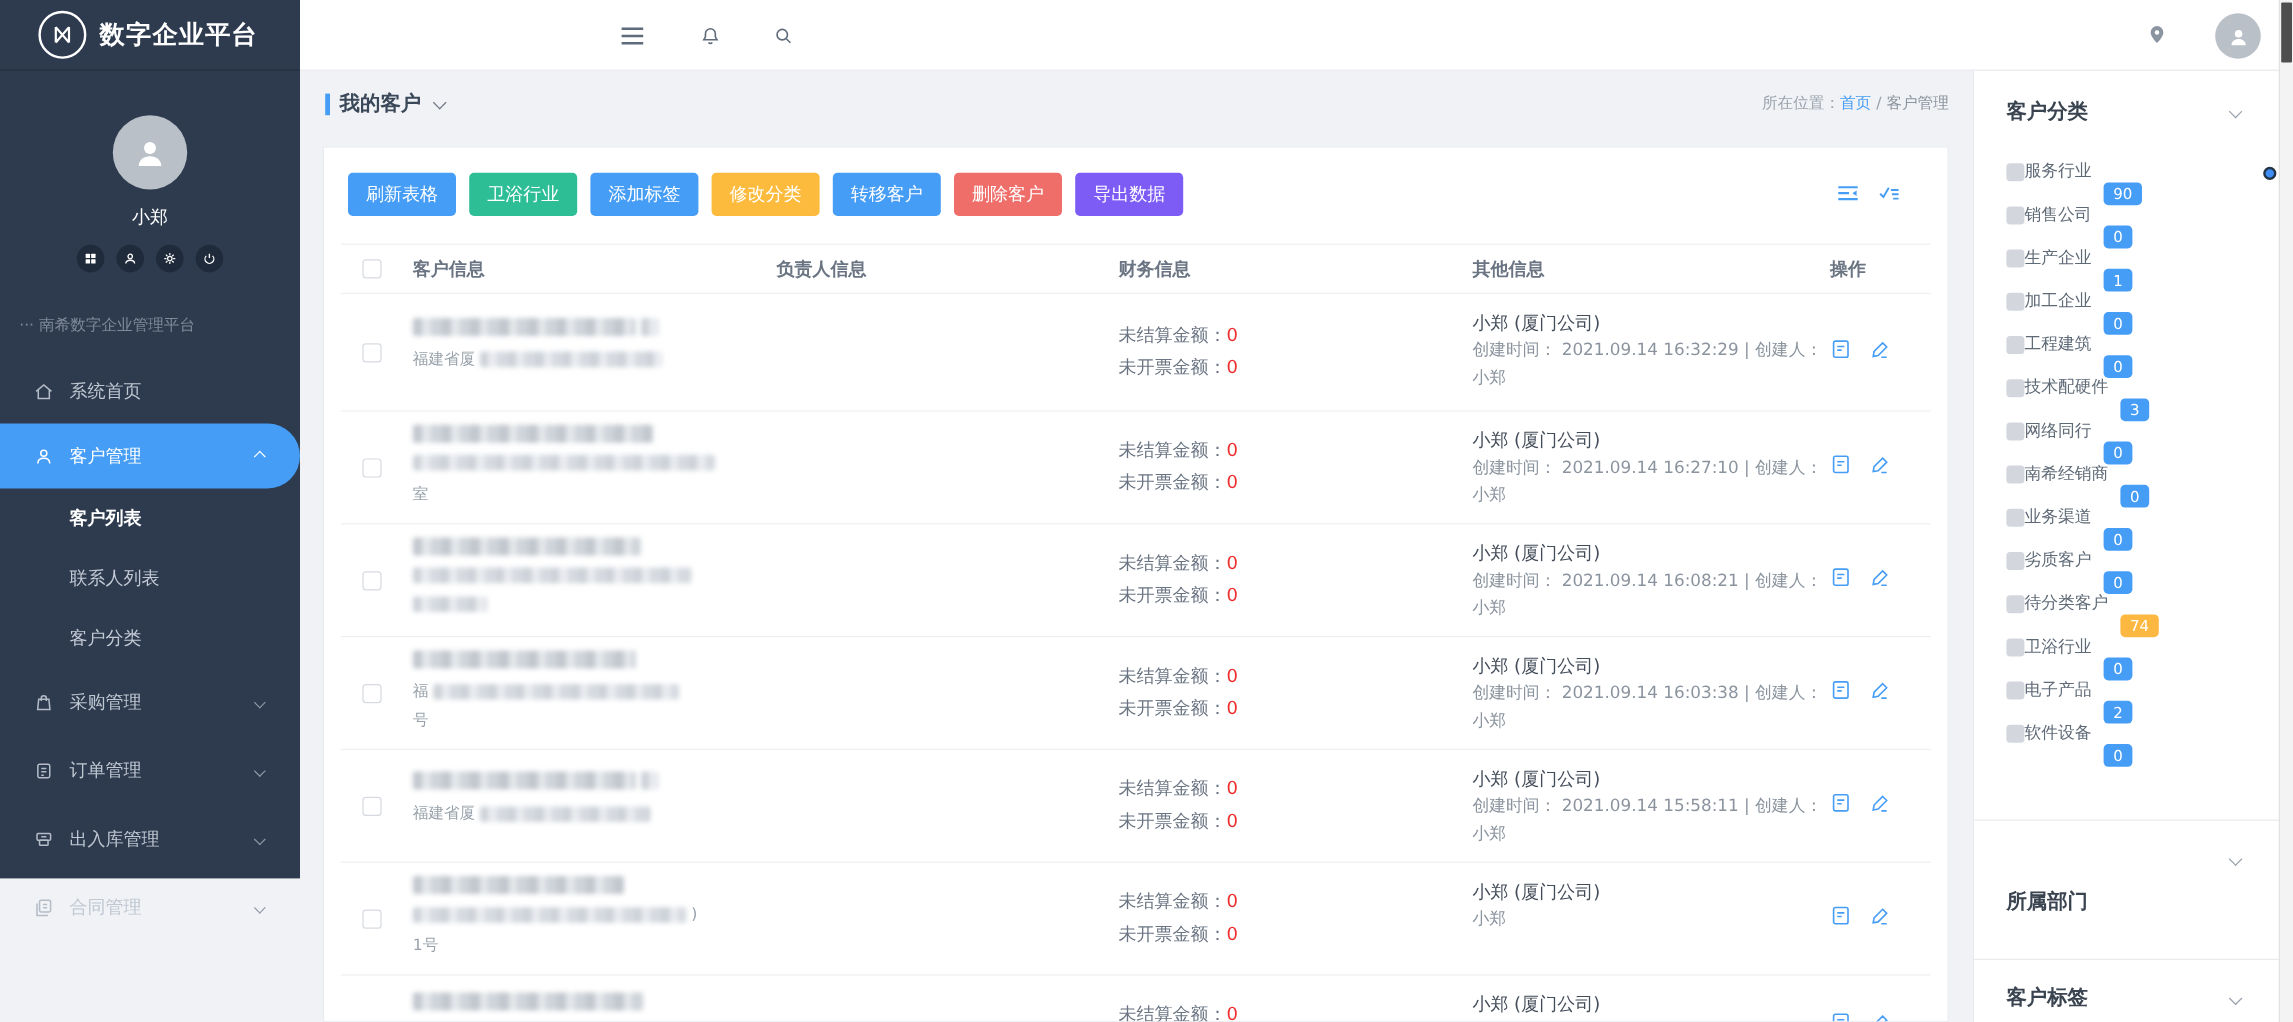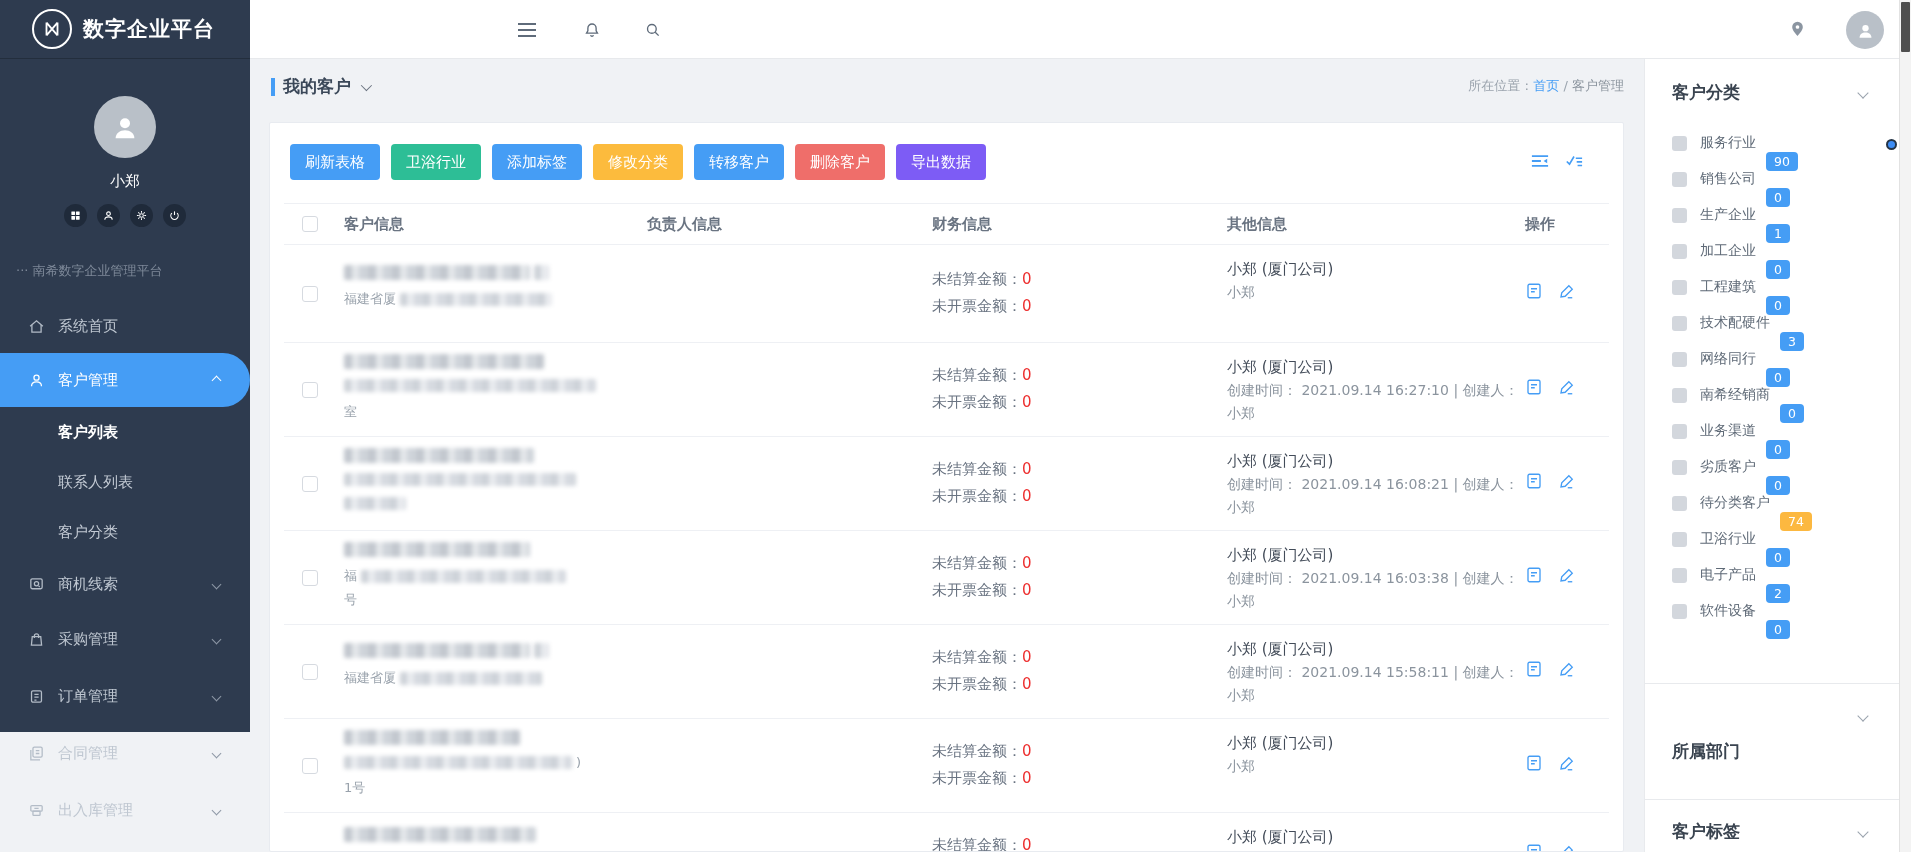--- a/index.html
+++ b/index.html
@@ -83,21 +83,21 @@
   .ops { position:absolute; left:1255px; top:33px; display:flex; gap:15px; color:#459df5; }
   .ops .op { cursor:pointer; }
 
   
   #rightpanel { position:absolute; left:1394px; top:0; width:267px; height:793px; background:#fff; border-left:1px solid #e8eaed; }
   .rp-title { position:absolute; left:27px; font-size:17px; font-weight:600; color:#3a4450; }
   .rp-chev { position:absolute; right:44px; width:8px; height:8px; border-right:1.6px solid #9aa3ad; border-bottom:1.6px solid #9aa3ad; transform:rotate(45deg); cursor:pointer; }
   .cats { position:absolute; left:27px; top:66px; }
   .citem { height:36px; display:flex; align-items:center; }
   .ccb { width:15px; height:15px; background:#d3d7dd; border-radius:3px; cursor:pointer; flex:0 0 auto; }
-  .clabel { margin-left:13px; font-size:14px; color:#5f6a77; white-space:nowrap; }
+  .clabel { font-size:14px; color:#5f6a77; white-space:nowrap; }
   .badge { margin-left:10px; min-width:14px; padding:2px 8px; border-radius:4px; background:#459df5; color:#fff; font-size:12.5px; text-align:center;margin-top:36px; }
   .badge.org { background:#fcb840; }
   .rp-div { position:absolute; left:0; width:255px; border-top:1px solid #e8eaed; }
 
   
   #scrollbar { position:absolute; right:0; top:0; width:12px; height:852px; background:#f3f3f3; border-left:1px solid #e2e2e2; z-index:9; }
   #scroll-thumb { position:absolute; left:1px; top:2px; width:9px; height:50px; background:#4e4e4e; border-radius:1px; cursor:pointer; }
   #float-dot { position:absolute; left:1886px; top:139px; width:11px; height:11px; border-radius:50%; background:#3d8df5; border:2px solid #243447; z-index:10; cursor:pointer; }
 
   svg { display:block; }
@@ -170,71 +170,60 @@
             <circle cx="12" cy="8" r="3.6"></circle>
             <path d="M5 20c0-4 3-6 7-6s7 2 7 6"></path>
           </svg>
         </span>
       <span>客户管理</span>
       <span class="chev up"></span>
     </div>
     <div class="subitem current">客户列表</div>
     <div class="subitem">联系人列表</div>
     <div class="subitem">客户分类</div>
-    <div class="mitem">
-      <span class="mico">
-          <svg width="17" height="17" viewBox="0 0 24 24" fill="none" stroke="currentColor" stroke-width="1.8">
-            <rect x="4" y="4" width="16" height="14" rx="2"></rect>
-            <circle cx="12" cy="11" r="3"></circle>
-            <path d="M15 14l1.5 1.5"></path>
-          </svg>
-        </span>
-      <span>商机线索</span>
-      <span class="chev down"></span>
-    </div>
     <div class="mitem h57">
       <span class="mico">
           <svg width="17" height="17" viewBox="0 0 24 24" fill="none" stroke="currentColor" stroke-width="1.8">
             <path d="M6 8h12l1.2 12H4.8L6 8z"></path>
             <path d="M9 10V7a3 3 0 0 1 6 0v3"></path>
           </svg>
         </span>
       <span>采购管理</span>
       <span class="chev down"></span>
     </div>
     <div class="mitem h57">
       <span class="mico">
           <svg width="17" height="17" viewBox="0 0 24 24" fill="none" stroke="currentColor" stroke-width="1.8">
             <rect x="5" y="4" width="14" height="16" rx="2"></rect>
             <path d="M9 9h6M9 13h6M9 17h3"></path>
           </svg>
         </span>
       <span>订单管理</span>
+      <span class="chev down"></span>
+    </div>
+    <div class="mitem h57">
+      <span class="mico">
+          <svg width="17" height="17" viewBox="0 0 24 24" fill="none" stroke="currentColor" stroke-width="1.8">
+            <rect x="4" y="5" width="16" height="8" rx="1.5"></rect>
+            <rect x="7" y="13" width="10" height="6" rx="1"></rect>
+            <path d="M9 9h6"></path>
+          </svg>
+        </span>
+      <span>出入库管理</span>
       <span class="chev down"></span>
     </div>
     <div class="mitem h57">
       <span class="mico">
           <svg width="17" height="17" viewBox="0 0 24 24" fill="none" stroke="currentColor" stroke-width="1.8">
             <rect x="7" y="3" width="13" height="14" rx="2"></rect>
             <path d="M4 7v14h13"></path>
             <path d="M11 8h5M11 12h5"></path>
           </svg>
         </span>
       <span>合同管理</span>
-      <span class="chev down"></span>
-    </div>
-    <div class="mitem h57">
-      <span class="mico">
-          <svg width="17" height="17" viewBox="0 0 24 24" fill="none" stroke="currentColor" stroke-width="1.8">
-            <rect x="4" y="5" width="16" height="8" rx="1.5"></rect>
-            <rect x="7" y="13" width="10" height="6" rx="1"></rect>
-            <path d="M9 9h6"></path>
-          </svg>
-        </span>
-      <span>出入库管理</span>
       <span class="chev down"></span>
     </div>
   </div>
 </div>
 
 <div id="topbar">
   <div class="tb-ico" style="left:262px">
     <svg width="20" height="16" viewBox="0 0 20 16" fill="none" stroke="#5f6b7a" stroke-width="2">
         <path d="M1 2h18M1 8h18M1 14h18"></path>
       </svg>
@@ -328,20 +317,21 @@
               <span class="frag">福建省厦</span>
               <span class="bb" style="width:152px"></span>
             </div>
         </div>
         <div class="fin">
           <div class="fl" style="top:25px"><span class="flab">未结算金额：</span><span class="fval">0</span></div>
           <div class="fl" style="top:52px"><span class="flab">未开票金额：</span><span class="fval">0</span></div>
         </div>
         <div class="oth">
           <div class="ol1">小郑 (厦门公司)</div>
+          <div class="ol2">创建时间： 2021.09.14 16:32:29 | 创建人：</div>
           <div class="ol2">小郑</div>
         </div>
         <div class="ops" style="top:37px">
           <span class="op">
               <svg width="18" height="18" viewBox="0 0 24 24" fill="none" stroke="#459df5" stroke-width="1.8">
                 <rect x="4" y="3" width="16" height="18" rx="2"></rect>
                 <path d="M8 9h8M8 13h5"></path>
               </svg>
             </span>
           <span class="op">

